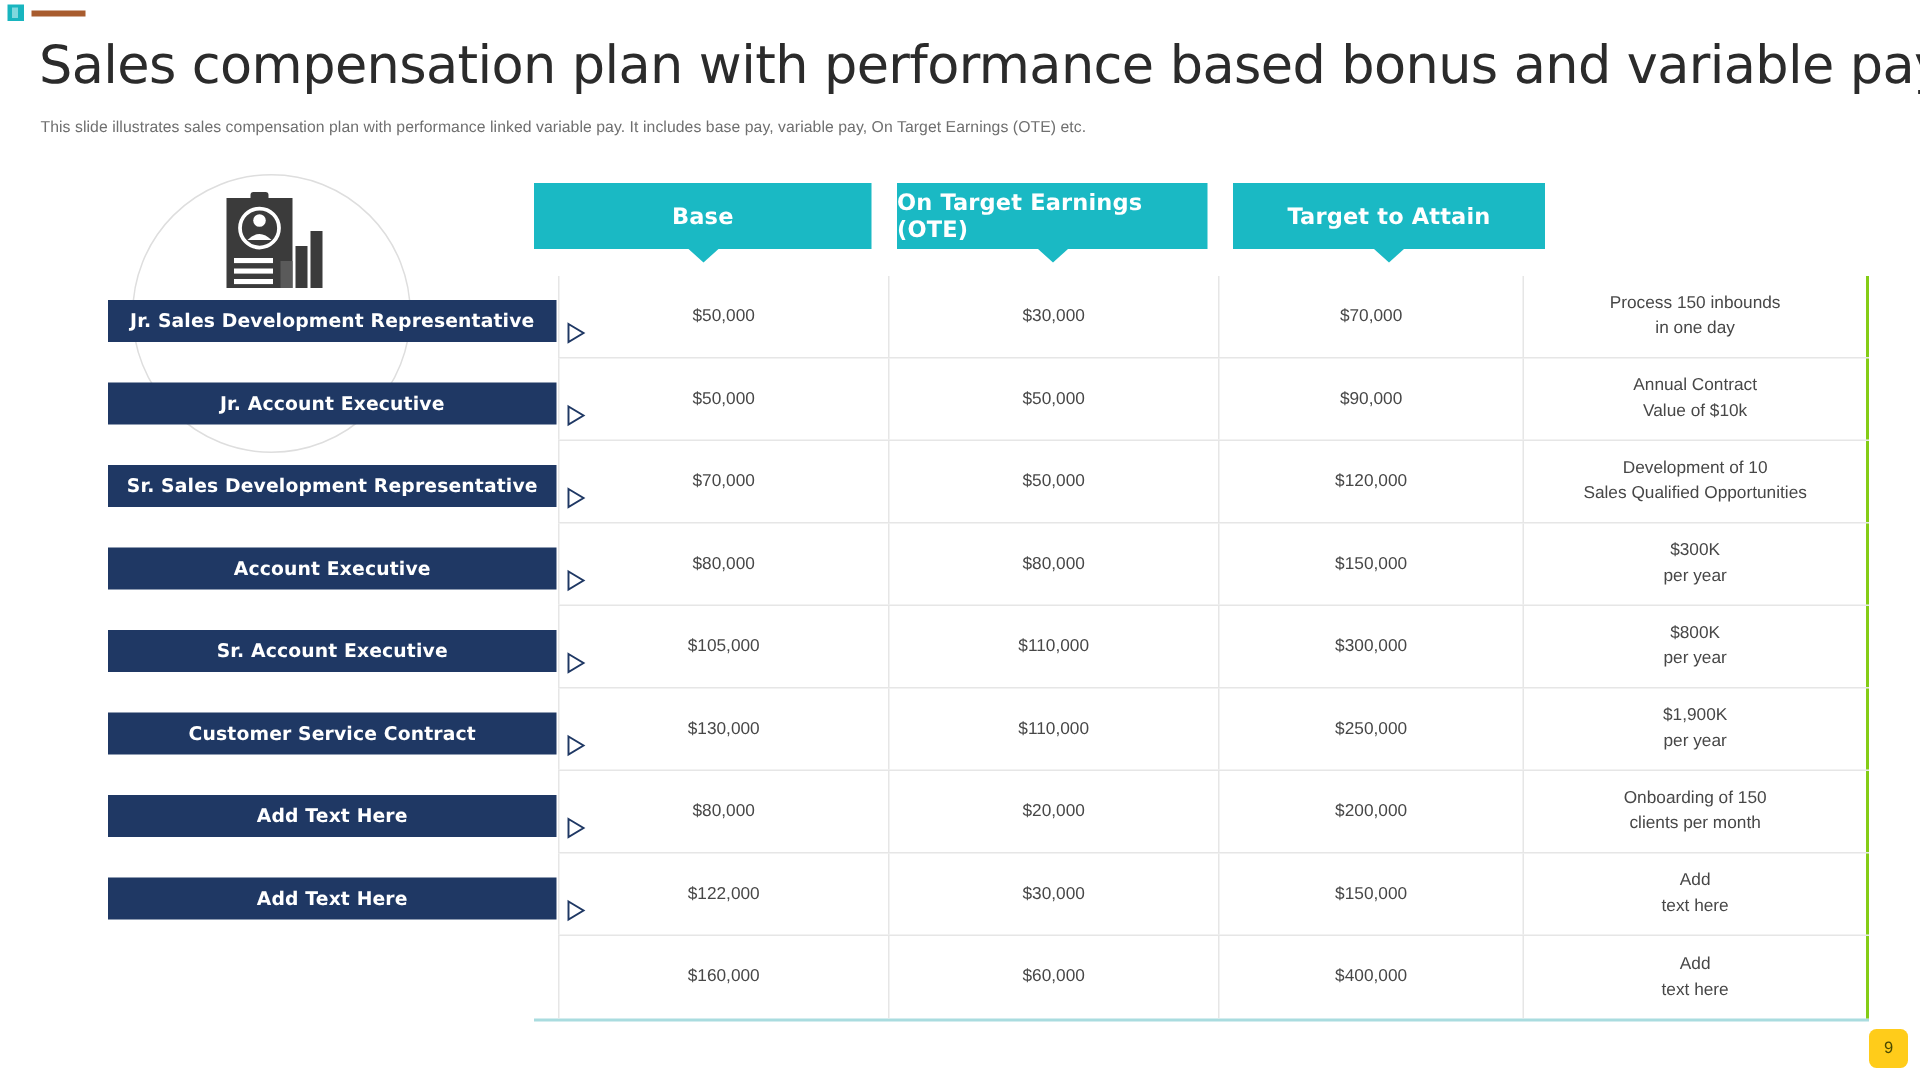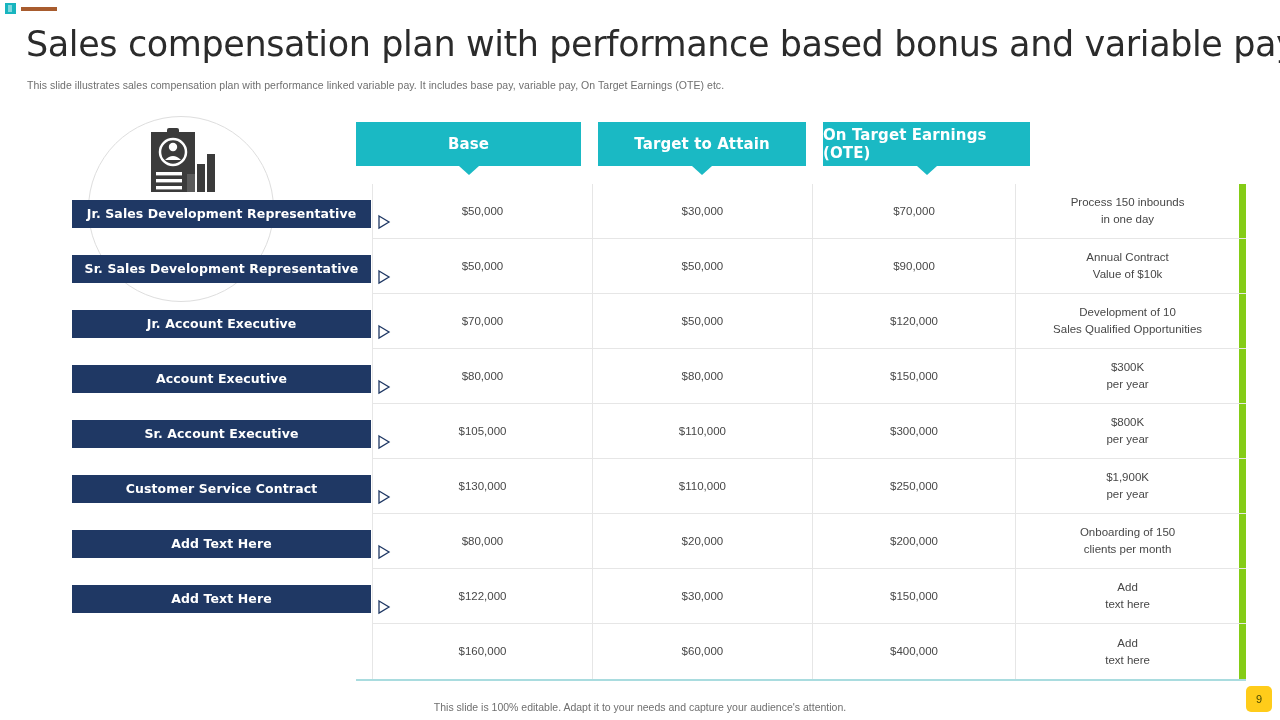--- a/index.html
+++ b/index.html
@@ -190,21 +190,21 @@
     text-align: center;
     font-size: 11.5px;
     color: #474747;
     line-height: 1.45;
     border-right: 1px solid #e6e6e6;
   }
   .td.first { border-left: 1px solid #e6e6e6; }
   .td.c0 { width: 225px; }
   .td.c1 { width: 224px; }
   .td.c2 { width: 207px; }
-  .td.c3 { width: 234px; border-right: 7px solid #84cc16; }
+  .td.c3 { width: 234px; border-right: 2px solid #84cc16; }
 
   
   .footer-note {
     position: absolute;
     left: 0;
     top: 701px;
     width: 1280px;
     text-align: center;
     font-size: 10.5px;
     color: #6f6f6f;
@@ -259,29 +259,29 @@
   <div class="rail">
     <div class="rail-row">
       <div class="rail-btn">Jr. Sales Development Representative</div>
       <div class="rail-arrow">
         <svg width="14" height="16" viewBox="0 0 14 16">
             <polygon points="2,2 12,8 2,14" fill="none" stroke="#1f3864" stroke-width="1.3"></polygon>
           </svg>
       </div>
     </div>
     <div class="rail-row">
+      <div class="rail-btn">Jr. Account Executive</div>
+      <div class="rail-arrow">
+        <svg width="14" height="16" viewBox="0 0 14 16">
+            <polygon points="2,2 12,8 2,14" fill="none" stroke="#1f3864" stroke-width="1.3"></polygon>
+          </svg>
+      </div>
+    </div>
+    <div class="rail-row">
       <div class="rail-btn">Sr. Sales Development Representative</div>
-      <div class="rail-arrow">
-        <svg width="14" height="16" viewBox="0 0 14 16">
-            <polygon points="2,2 12,8 2,14" fill="none" stroke="#1f3864" stroke-width="1.3"></polygon>
-          </svg>
-      </div>
-    </div>
-    <div class="rail-row">
-      <div class="rail-btn">Jr. Account Executive</div>
       <div class="rail-arrow">
         <svg width="14" height="16" viewBox="0 0 14 16">
             <polygon points="2,2 12,8 2,14" fill="none" stroke="#1f3864" stroke-width="1.3"></polygon>
           </svg>
       </div>
     </div>
     <div class="rail-row">
       <div class="rail-btn">Account Executive</div>
       <div class="rail-arrow">
         <svg width="14" height="16" viewBox="0 0 14 16">
@@ -319,22 +319,22 @@
         <svg width="14" height="16" viewBox="0 0 14 16">
             <polygon points="2,2 12,8 2,14" fill="none" stroke="#1f3864" stroke-width="1.3"></polygon>
           </svg>
       </div>
     </div>
   </div>
 
   <div class="table">
     <div class="thead">
       <div class="th c0">Base</div>
+      <div class="th c2">On Target Earnings (OTE)</div>
       <div class="th c3">Target to Attain</div>
-      <div class="th c2">On Target Earnings (OTE)</div>
     </div>
 
     <div class="tbody">
 
       <div class="trow">
         <div class="td c0 first">$50,000</div>
         <div class="td c1">$30,000</div>
         <div class="td c2">$70,000</div>
         <div class="td c3">
           <div>
@@ -436,16 +436,15 @@
           <div>
             <div>Add</div>
             <div>text here</div>
           </div>
         </div>
       </div>
 
     </div>
   </div>
 
-  <div class="footer-note">This slide is 100% editable. Adapt it to your needs and capture your audience's attention.</div>
   <div class="page-badge">9</div>
 
 </div>
 
 </body></html>

